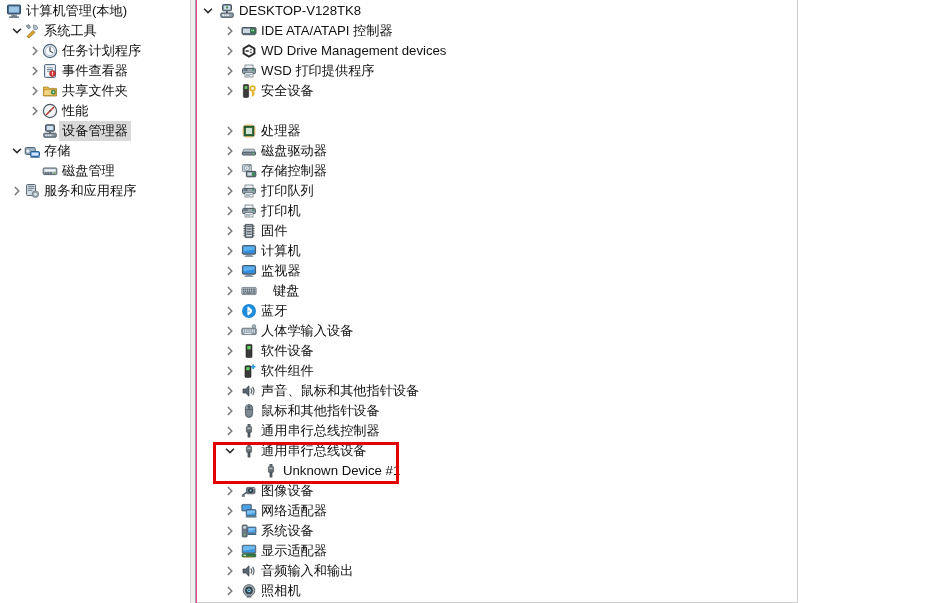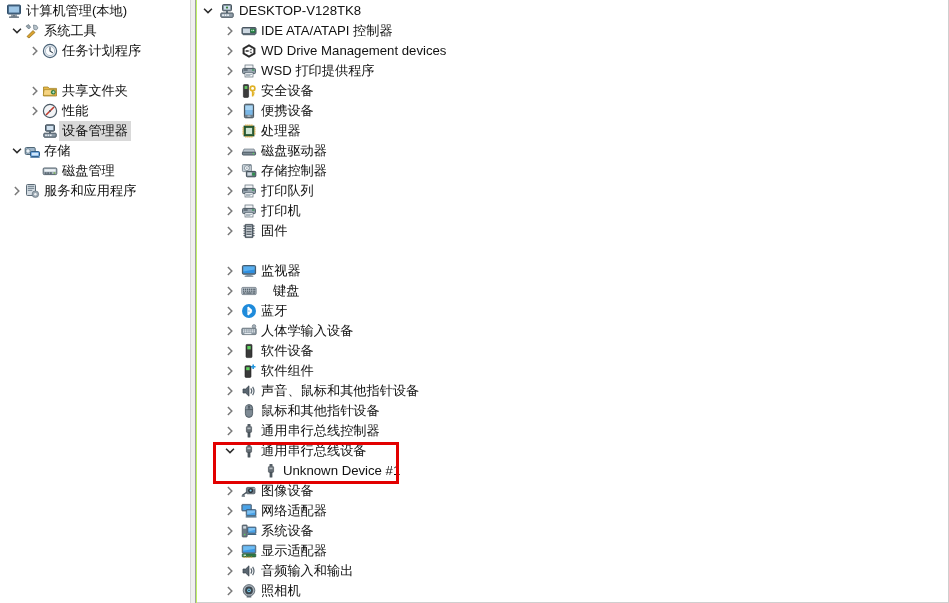--- a/index.html
+++ b/index.html
@@ -1,21 +1,21 @@
 <!DOCTYPE html>
 <html><head>
 <meta charset="utf-8">
 <style>
   html,body{margin:0;padding:0;}
   body{
     width:949px;height:603px;background:#ffffff;overflow:hidden;
     font-family:"Liberation Sans","DejaVu Sans",sans-serif;
     -webkit-font-smoothing:antialiased;
   }
-  .mmc{position:relative;width:949px;height:603px;background:#bef264;box-sizing:border-box;border-radius:25px;}
+  .mmc{position:relative;width:798px;height:603px;background:#ec4899;box-sizing:border-box;border-radius:25px;}
 
   
   .left-pane{
     position:absolute;left:0;top:0;width:190px;height:603px;
     background:#fff;overflow:hidden;
   }
   .divider{
     position:absolute;left:190px;top:0;width:6px;height:603px;
     background:#f0f0f0;border-left:1px solid #d9d9d9;border-right:1px solid #a0a0a0;
     box-sizing:border-box;cursor:col-resize;
@@ -97,20 +97,40 @@
         </span>
         <span class="ico" style="left: 42px;">
           <svg width="16" height="16" viewBox="0 0 16 16">
             <circle cx="8" cy="8" r="6.6" fill="#e9eef3" stroke="#4c6478" stroke-width="1.2"></circle>
             <circle cx="8" cy="8" r="4.6" fill="#fafcfe" stroke="#8ba0b2" stroke-width=".6"></circle>
             <path d="M8 4.6 V8 L10.4 9.6" stroke="#2b3a47" stroke-width="1.1" fill="none" stroke-linecap="round"></path>
           </svg>
         </span>
         <span class="lbl" style="left: 62px;">任务计划程序</span>
       </div>
+      <div class="row" style="top: 61px; position: absolute; left: 0px; right: 0px;">
+        <span class="chev" style="left: 28px; display: flex; align-items: center; justify-content: center;">
+          <svg width="10" height="10" viewBox="0 0 10 10">
+            <path d="M3.4 1.6 L6.8 5 L3.4 8.4" stroke="#7a7a7a" stroke-width="1.5" fill="none" stroke-linecap="square"></path>
+          </svg>
+        </span>
+        <span class="ico" style="left: 42px;">
+          <svg width="16" height="16" viewBox="0 0 16 16">
+            <rect x="2.5" y="1.5" width="11" height="13" rx="1" fill="#cfd9e2" stroke="#5d7287"></rect>
+            <rect x="4" y="3" width="8" height="10" fill="#f4f8fb"></rect>
+            <rect x="5" y="4.3" width="6" height="1" fill="#7b8d9c"></rect>
+            <rect x="5" y="6" width="6" height="1" fill="#7b8d9c"></rect>
+            <rect x="5" y="7.7" width="4" height="1" fill="#7b8d9c"></rect>
+            <circle cx="10.5" cy="10.5" r="3" fill="#d83b3b" stroke="#8c1f1f" stroke-width=".6"></circle>
+            <rect x="10.1" y="8.7" width=".9" height="2" fill="#fff"></rect>
+            <rect x="10.1" y="11.3" width=".9" height=".9" fill="#fff"></rect>
+          </svg>
+        </span>
+        <span class="lbl" style="left: 62px;">事件查看器</span>
+      </div>
       <div class="row" style="top: 81px; position: absolute; left: 0px; right: 0px;">
         <span class="chev" style="left: 28px; display: flex; align-items: center; justify-content: center;">
           <svg width="10" height="10" viewBox="0 0 10 10">
             <path d="M3.4 1.6 L6.8 5 L3.4 8.4" stroke="#7a7a7a" stroke-width="1.5" fill="none" stroke-linecap="square"></path>
           </svg>
         </span>
         <span class="ico" style="left: 42px;">
           <svg width="16" height="16" viewBox="0 0 16 16">
             <path d="M1.5 4 H6 L7.2 5.4 H14.5 V13 H1.5 Z" fill="#e8b84b" stroke="#9a7815" stroke-width=".7"></path>
             <path d="M2.2 6.6 H13.8 L12.6 12.4 H1.2 Z" fill="#f6d481" stroke="#9a7815" stroke-width=".6"></path>
@@ -283,36 +303,20 @@
         </span>
         <span class="ico" style="left: 44px;">
           <svg width="16" height="16" viewBox="0 0 16 16">
             <rect x="2.4" y="1.6" width="5.2" height="12.8" rx=".8" fill="#3c3c3c" stroke="#1e1e1e" stroke-width=".6"></rect>
             <rect x="3.6" y="3" width="2.8" height="3" fill="#62c262"></rect>
             <circle cx="11.6" cy="5.4" r="2.3" fill="none" stroke="#e0b228" stroke-width="1.7"></circle>
             <path d="M11.6 7.4 V13.4 M11.6 10 H13.6 M11.6 11.8 H13.2" stroke="#e0b228" stroke-width="1.5" fill="none"></path>
           </svg>
         </span>
         <span class="lbl" style="left: 64px;">安全设备</span>
-      </div>
-      <div class="row" style="top: 101px; position: absolute; left: 0px; right: 0px;">
-        <span class="chev" style="left: 26px; display: flex; align-items: center; justify-content: center;">
-          <svg width="10" height="10" viewBox="0 0 10 10">
-            <path d="M3.4 1.6 L6.8 5 L3.4 8.4" stroke="#7a7a7a" stroke-width="1.5" fill="none" stroke-linecap="square"></path>
-          </svg>
-        </span>
-        <span class="ico" style="left: 44px;">
-          <svg width="16" height="16" viewBox="0 0 16 16">
-            <rect x="3.4" y="1.2" width="9.2" height="13.6" rx="1.2" fill="#6f7f8b" stroke="#3f4d57"></rect>
-            <rect x="4.4" y="2.6" width="7.2" height="9.2" fill="#7ab8e8"></rect>
-            <rect x="4.4" y="2.6" width="7.2" height="4.4" fill="#a8d4f3"></rect>
-            <rect x="6.4" y="12.6" width="3.2" height="1.1" rx=".5" fill="#bac6d0"></rect>
-          </svg>
-        </span>
-        <span class="lbl" style="left: 64px;">便携设备</span>
       </div>
       <div class="row" style="top: 121px; position: absolute; left: 0px; right: 0px;">
         <span class="chev" style="left: 26px; display: flex; align-items: center; justify-content: center;">
           <svg width="10" height="10" viewBox="0 0 10 10">
             <path d="M3.4 1.6 L6.8 5 L3.4 8.4" stroke="#7a7a7a" stroke-width="1.5" fill="none" stroke-linecap="square"></path>
           </svg>
         </span>
         <span class="ico" style="left: 44px;">
           <svg width="16" height="16" viewBox="0 0 16 16">
             <rect x="3" y="3" width="10" height="10" fill="#2f6b3a" stroke="#1c4424" stroke-width=".8"></rect>
@@ -438,20 +442,37 @@
               <rect x="12" y="2.6" width="1.6" height=".9"></rect>
               <rect x="12" y="5" width="1.6" height=".9"></rect>
               <rect x="12" y="7.4" width="1.6" height=".9"></rect>
               <rect x="12" y="9.8" width="1.6" height=".9"></rect>
               <rect x="12" y="12.2" width="1.6" height=".9"></rect>
             </g>
           </svg>
         </span>
         <span class="lbl" style="left: 64px;">固件</span>
       </div>
+      <div class="row" style="top: 241px; position: absolute; left: 0px; right: 0px;">
+        <span class="chev" style="left: 26px; display: flex; align-items: center; justify-content: center;">
+          <svg width="10" height="10" viewBox="0 0 10 10">
+            <path d="M3.4 1.6 L6.8 5 L3.4 8.4" stroke="#7a7a7a" stroke-width="1.5" fill="none" stroke-linecap="square"></path>
+          </svg>
+        </span>
+        <span class="ico" style="left: 44px;">
+          <svg width="16" height="16" viewBox="0 0 16 16">
+            <rect x="1.4" y="2.6" width="13.2" height="8.6" rx="1" fill="#5d7c96" stroke="#3b5468"></rect>
+            <rect x="2.4" y="3.6" width="11.2" height="6.4" fill="#2e8fe0"></rect>
+            <path d="M2.4 3.6 H13.6 V6.4 L2.4 8.4 Z" fill="#64b7f2" opacity=".8"></path>
+            <rect x="5.4" y="11.2" width="5.2" height="1.6" fill="#6a7d8c"></rect>
+            <rect x="3.6" y="12.6" width="8.8" height="1.4" rx=".6" fill="#8c9aa6"></rect>
+          </svg>
+        </span>
+        <span class="lbl" style="left: 64px;">计算机</span>
+      </div>
       <div class="row" style="top: 261px; position: absolute; left: 0px; right: 0px;">
         <span class="chev" style="left: 26px; display: flex; align-items: center; justify-content: center;">
           <svg width="10" height="10" viewBox="0 0 10 10">
             <path d="M3.4 1.6 L6.8 5 L3.4 8.4" stroke="#7a7a7a" stroke-width="1.5" fill="none" stroke-linecap="square"></path>
           </svg>
         </span>
         <span class="ico" style="left: 44px;">
           <svg width="16" height="16" viewBox="0 0 16 16">
             <rect x="1.4" y="2.6" width="13.2" height="8.6" rx="1" fill="#5d7c96" stroke="#3b5468"></rect>
             <rect x="2.4" y="3.6" width="11.2" height="6.4" fill="#2e8fe0"></rect>

